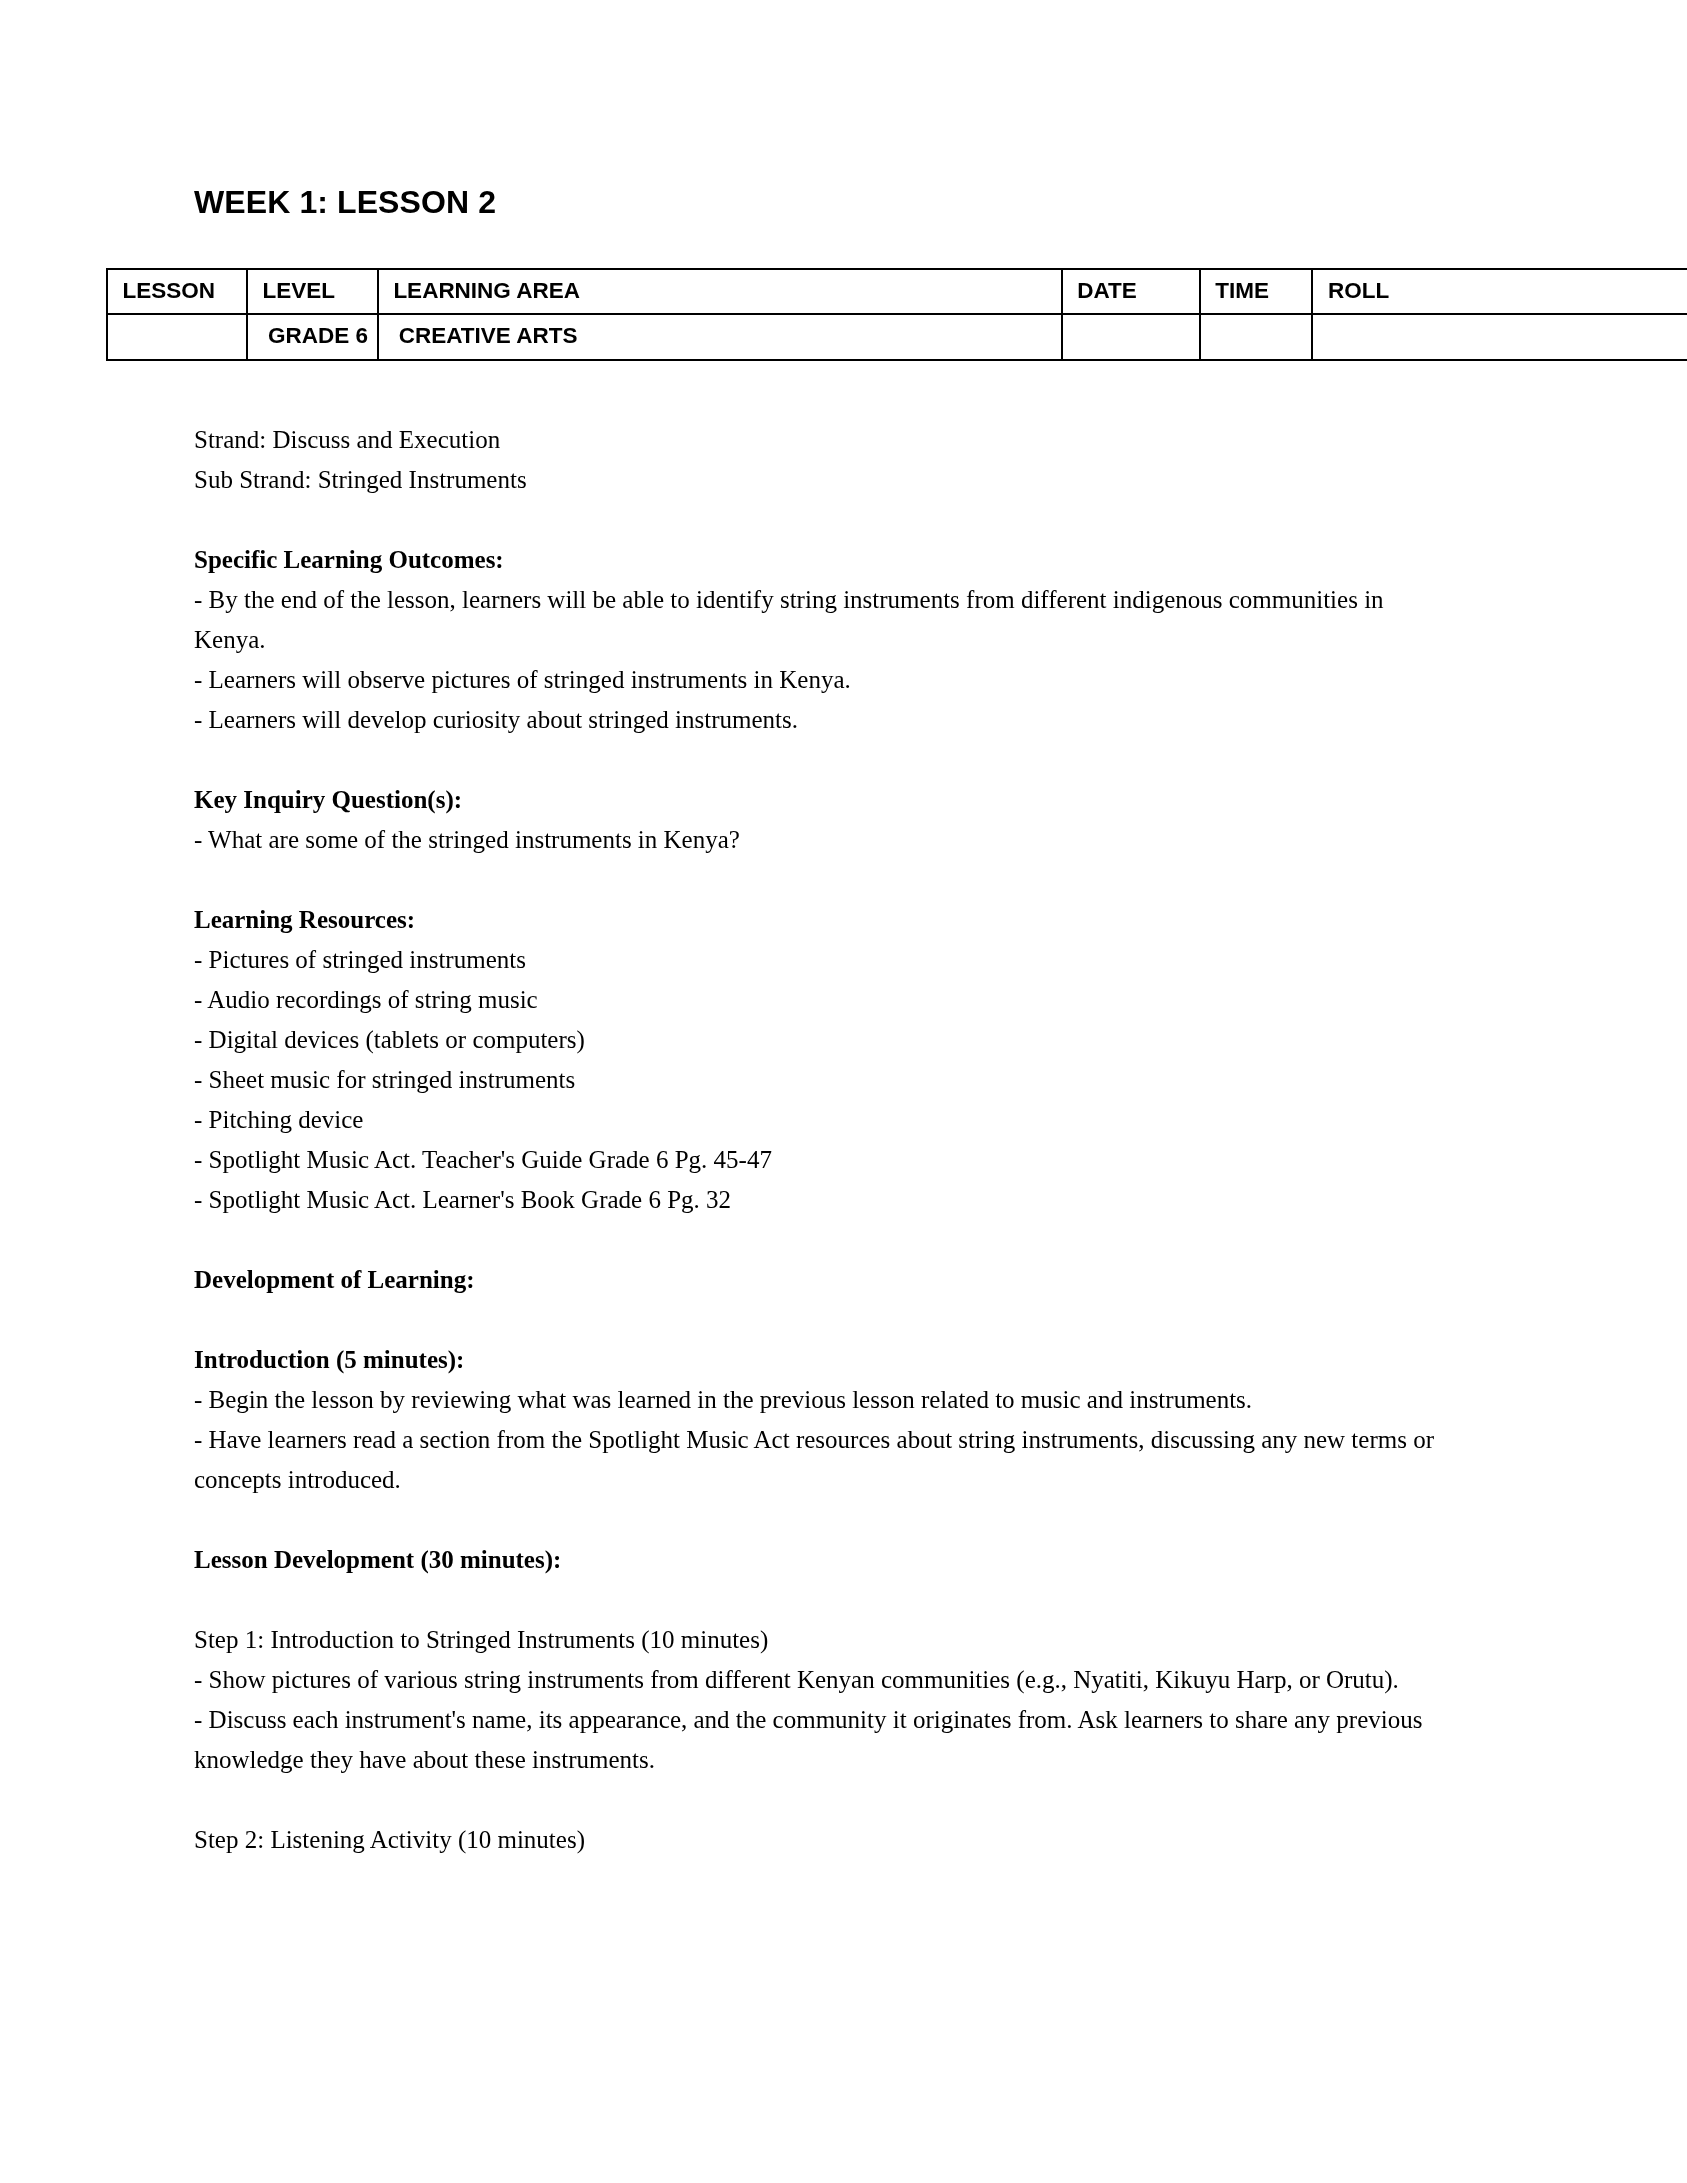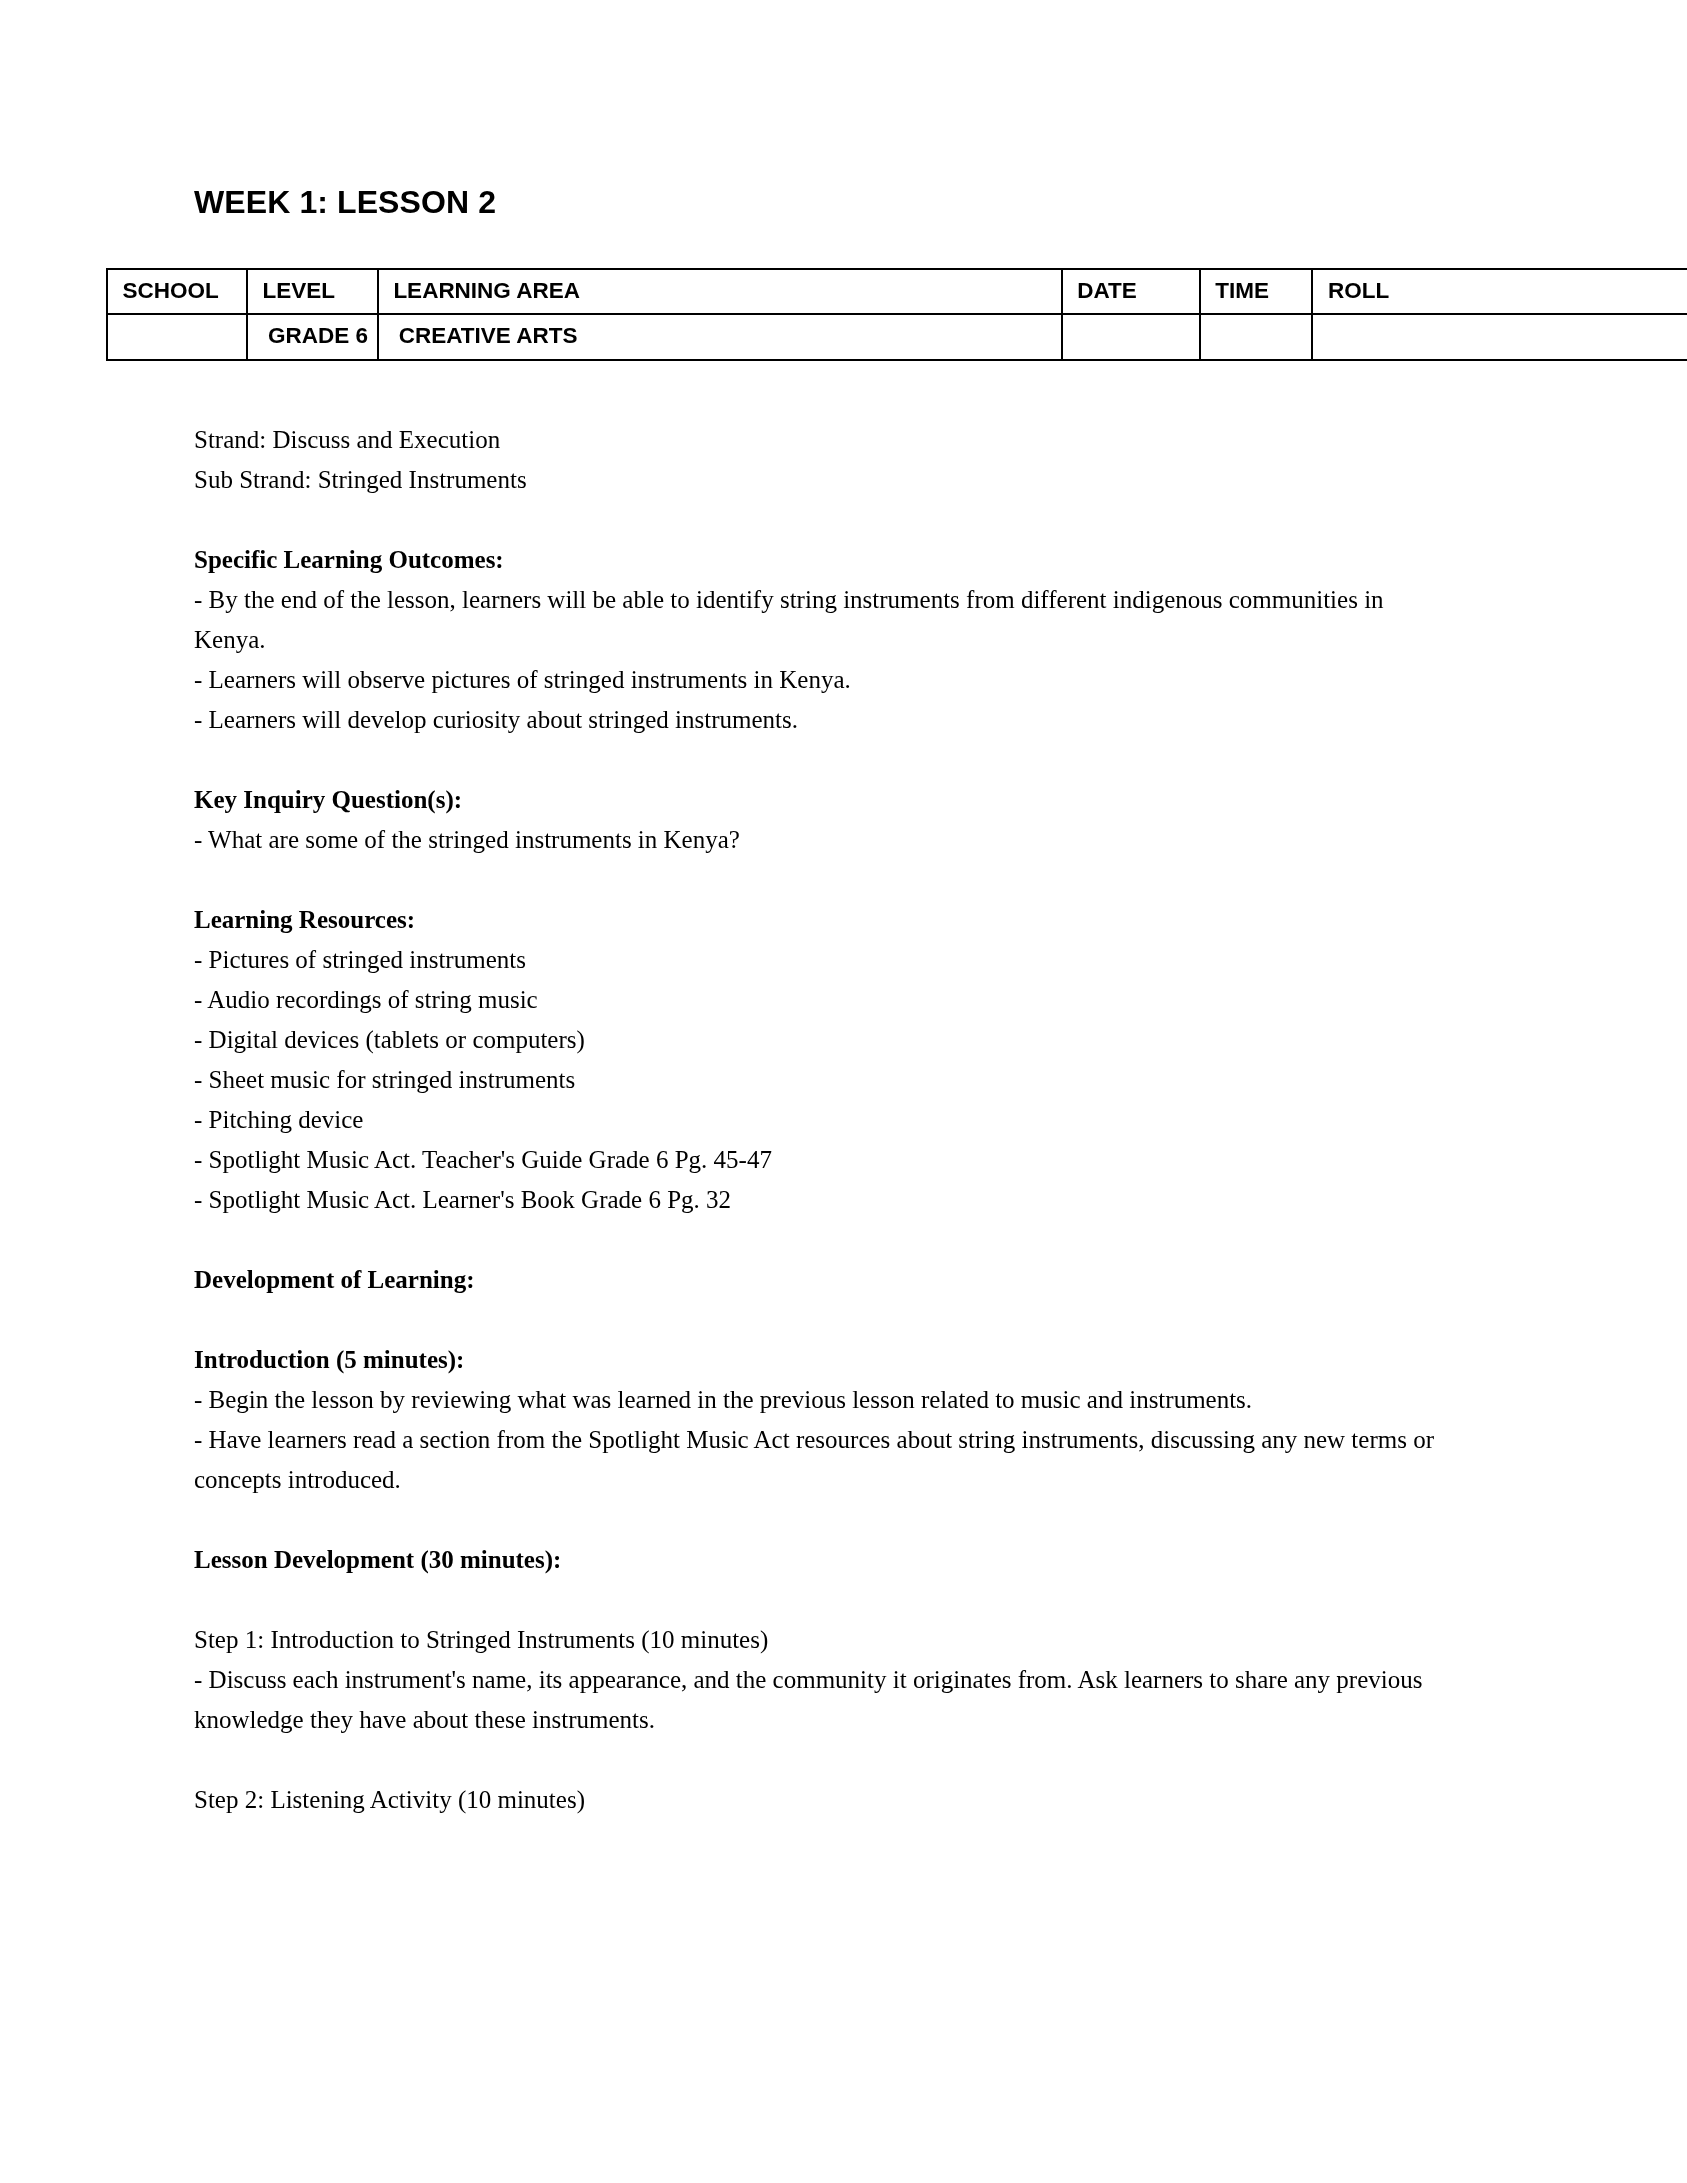--- a/index.html
+++ b/index.html
@@ -100,21 +100,21 @@
 <div class="page">
 
   <div class="content">
     <div class="doc-title">WEEK 1: LESSON 2</div>
   </div>
 
   <div class="table-wrap">
     <table class="info-table">
       <tbody>
           <tr class="headers">
-        <td class="c-school">SCHOOL</td>
+        <td class="c-school">LESSON</td>
         <td class="c-level">LEVEL</td>
         <td class="c-area">LEARNING AREA</td>
         <td class="c-date">DATE</td>
         <td class="c-time">TIME</td>
         <td class="c-roll">ROLL</td>
       </tr>
       <tr class="values">
         <td class="c-school"></td>
         <td class="c-level">GRADE 6</td>
         <td class="c-area">CREATIVE ARTS</td>
@@ -179,20 +179,21 @@
     <div class="spacer-1"></div>
 
     <div class="block">
       <p class="line heading">Lesson Development (30 minutes):</p>
     </div>
 
     <div class="spacer-1"></div>
 
     <div class="block">
       <p class="line"><span class="lead">Step 1:</span><span> Introduction to Stringed Instruments (10 minutes)</span></p>
+      <p class="line">- Show pictures of various string instruments from different Kenyan communities (e.g., Nyatiti, Kikuyu Harp, or Orutu).</p>
       <p class="line">- Discuss each instrument's name, its appearance, and the community it originates from. Ask learners to share any previous knowledge they have about these instruments.</p>
     </div>
 
     <div class="spacer-1"></div>
 
     <div class="block">
       <p class="line"><span class="lead">Step 2:</span><span> Listening Activity (10 minutes)</span></p>
     </div>
 
   </div>

